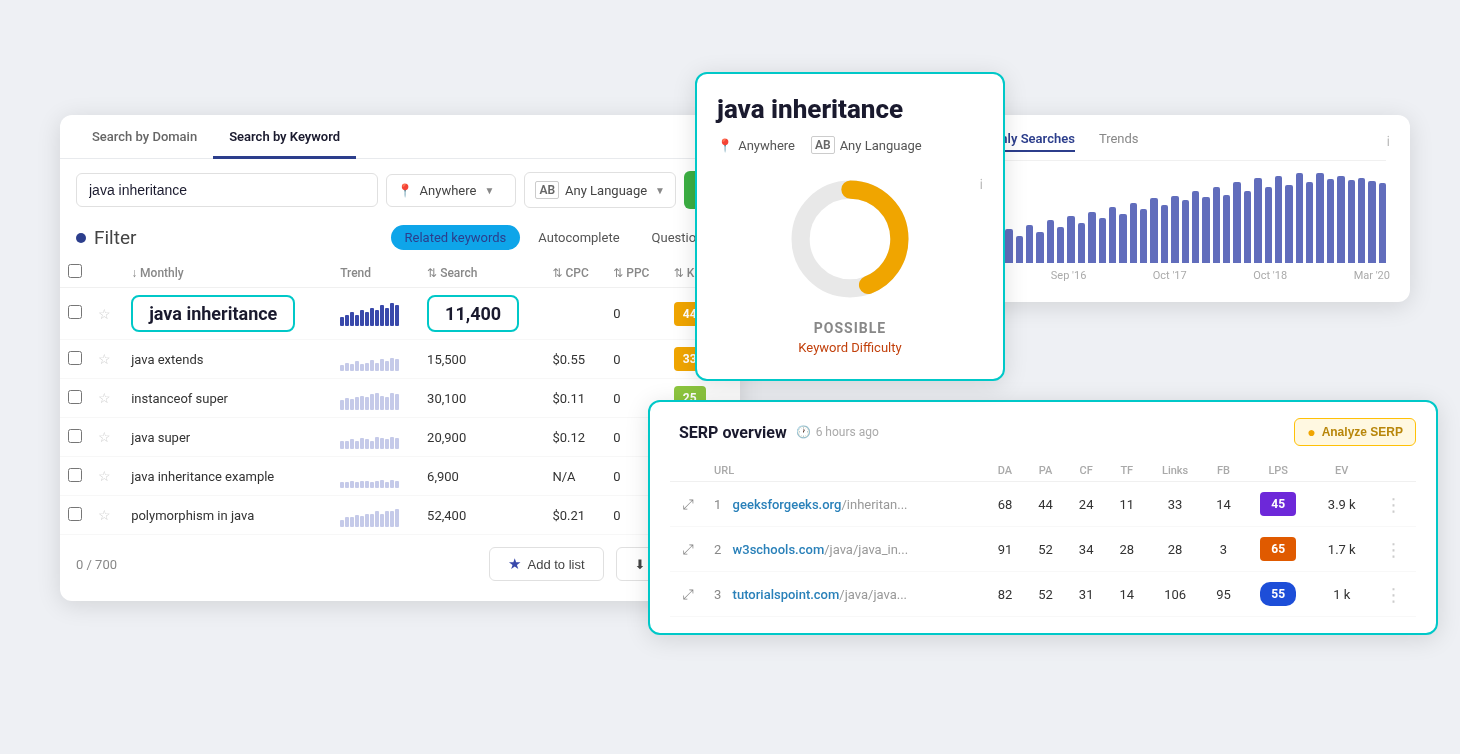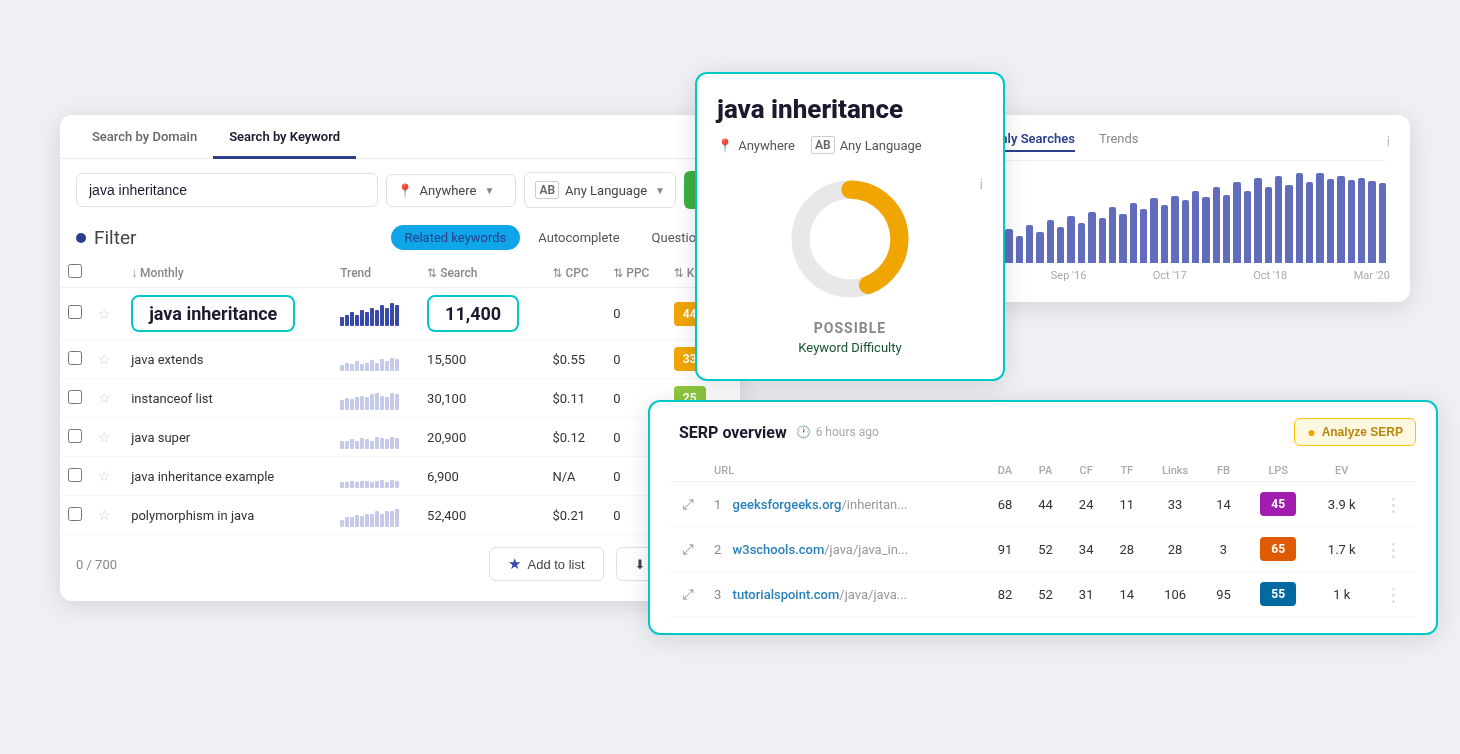--- a/index.html
+++ b/index.html
@@ -363,21 +363,21 @@
       font-size: 14px;
       font-weight: 700;
       color: #888;
       text-align: center;
       letter-spacing: 1px;
       margin-top: 4px;
     }
 
     .kd-label {
       font-size: 13px;
-      color: #14532d;
+      color: #c2410c;
       text-align: center;
       margin-top: 4px;
     }
 
     .info-icon {
       color: #bbb;
       font-size: 14px;
       position: absolute;
       top: 0;
       right: 0;
@@ -547,23 +547,23 @@
       width: 36px;
       height: 24px;
       border-radius: 4px;
       text-align: center;
       line-height: 24px;
       font-size: 12px;
       font-weight: 700;
       color: white;
     }
 
-    .lps-45 { background: #a21caf; }
+    .lps-45 { background: #6d28d9; }
     .lps-65 { background: #e05a00; }
-    .lps-55 { background: #0369a1; }
+    .lps-55 { background: #1d4ed8; border-radius: 10px; }
 
     .more-icon {
       color: #ccc;
       font-size: 18px;
       cursor: pointer;
     }
 
     .expand-icon {
       color: #888;
       font-size: 14px;
@@ -698,21 +698,21 @@
           <td>15,500</td>
           <td>$0.55</td>
           <td>0</td>
           <td><span class="kd-badge kd-33">33</span></td>
           <td></td>
         </tr>
 
         <tr>
           <td><input type="checkbox" style=""></td>
           <td><span class="star-icon">☆</span></td>
-          <td>instanceof list</td>
+          <td>instanceof super</td>
           <td>
             <div class="trend-bars">
               <div class="trend-bar" style="height:40%"></div>
                 <div class="trend-bar" style="height:50%"></div>
               <div class="trend-bar" style="height:45%"></div>
                 <div class="trend-bar" style="height:55%"></div>
               <div class="trend-bar" style="height:60%"></div>
                 <div class="trend-bar" style="height:55%"></div>
               <div class="trend-bar" style="height:65%"></div>
                 <div class="trend-bar" style="height:70%"></div>

